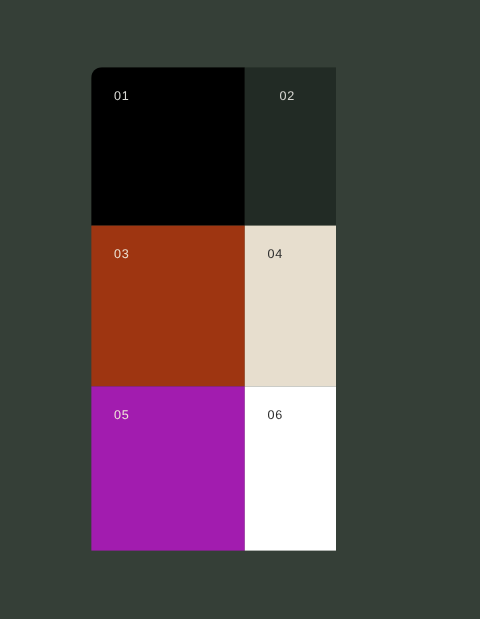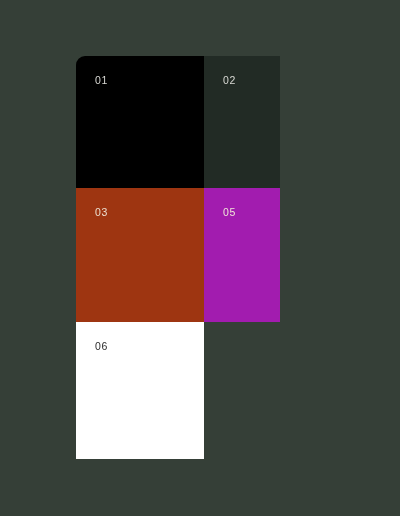--- a/index.html
+++ b/index.html
@@ -62,27 +62,30 @@
 
 <div id="palette-canvas" style="background: rgb(53, 63, 55);">
 
   <div id="swatch-grid" style="border-top-left-radius: 9px;">
 
     <div class="swatch" style="background-color: rgb(0, 0, 0);">
       <span class="swatch-label" style="color: rgb(217, 217, 212);">01</span>
     </div>
 
     <div class="swatch" style="background-color: rgb(34, 43, 37);">
-      <span class="swatch-label" style="color: rgb(217, 217, 212);">02</span>
+      <span class="swatch-label" style="color: rgb(217, 217, 212); margin-left: 10px;">02</span>
     </div>
 
     <div class="swatch" style="background-color: rgb(158, 53, 17);">
       <span class="swatch-label" style="color: rgb(236, 223, 208);">03</span>
     </div>
 
+    <div class="swatch" style="background-color: rgb(231, 222, 206);">
+      <span class="swatch-label" style="color: rgb(44, 44, 44);">04</span>
+    </div>
 
     <div class="swatch" style="background-color: #a21caf;">
       <span class="swatch-label" style="color: rgb(240, 228, 216);">05</span>
     </div>
 
     <div class="swatch" style="background-color: rgb(255, 255, 255);">
       <span class="swatch-label" style="color: rgb(44, 44, 44); text-align: right;">06</span>
     </div>
 
   </div>

